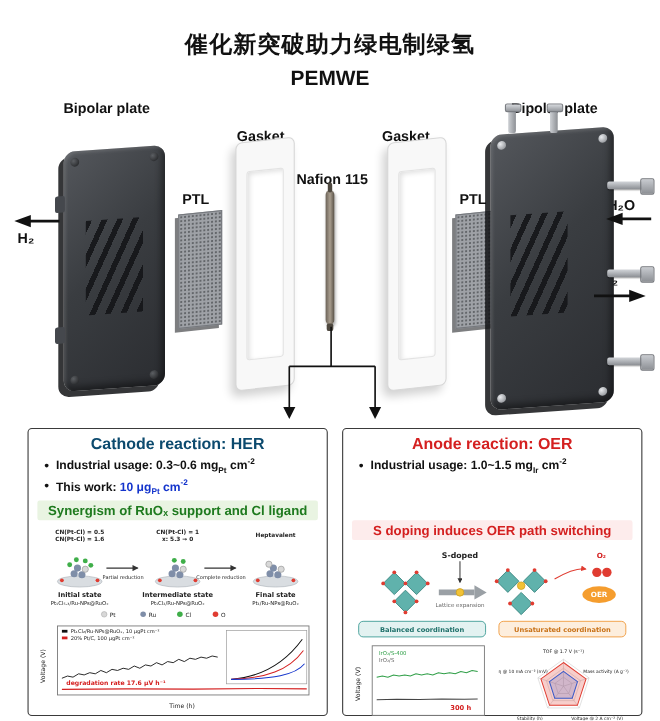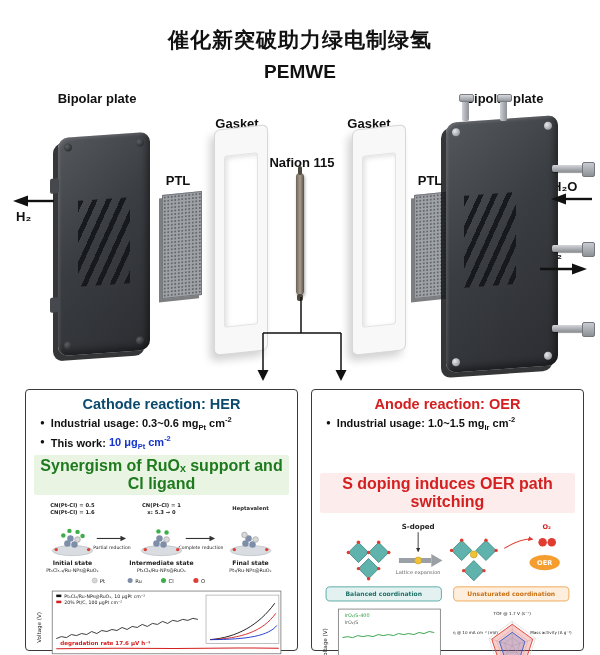--- a/index.html
+++ b/index.html
@@ -44,21 +44,21 @@
   .nafion::after{content:"";position:absolute;bottom:-6px;left:1px;width:6px;height:7px;background:#4e483f;border-radius:2px;}
   
   .panels{display:flex;gap:13px;padding:6px 16px 0 25px;}
   .panel{flex:1;height:262px;border:1.3px solid #3a3a3a;border-radius:4px;background:#fff;padding:5px 8px;box-sizing:border-box;}
   .ptitle{text-align:center;font-size:14.5px;font-weight:bold;margin:1px 0 3px;}
   .her{color:#0c4a6e;} .oer{color:#d42020;}
   .bullet{font-size:11px;font-weight:bold;margin:2px 0 2px 6px;line-height:1.3;}
   .bdot{font-size:8px;vertical-align:2px;margin-right:6px;}
   .bullet sub{font-size:7.5px;} .bullet sup{font-size:7.5px;}
   .hl-blue{color:#1434cc;}
-  .banner{text-align:center;font-size:16px;font-weight:bold;border-radius:2px;padding:2px 0;margin:3px 0;}
+  .banner{text-align:center;font-size:12px;font-weight:bold;border-radius:2px;padding:2px 0;margin:3px 0;}
   .banner-green{background:#e9f4e2;color:#1e7a1e;}
   .banner-red{background:#fdecec;color:#d42020;margin-top:40px;}
   svg{display:block;}
   .scheme,.mchart{width:100%;}
   svg text{font-family:"DejaVu Sans","Liberation Sans",sans-serif;fill:#222;}
   .t40{font-size:4px}.t42{font-size:4.2px}.t45{font-size:4.5px}.t46{font-size:4.6px}.t48{font-size:4.8px}
   .t5{font-size:5px}.t52{font-size:5.2px}.t55{font-size:5.5px}.t6{font-size:6px}
   .t65{font-size:6.5px}.t7{font-size:7px}
   .mid{text-anchor:middle}.bold{font-weight:bold}
   .red{fill:#d42020}.green{fill:#2e9e46}.gray{fill:#666}

